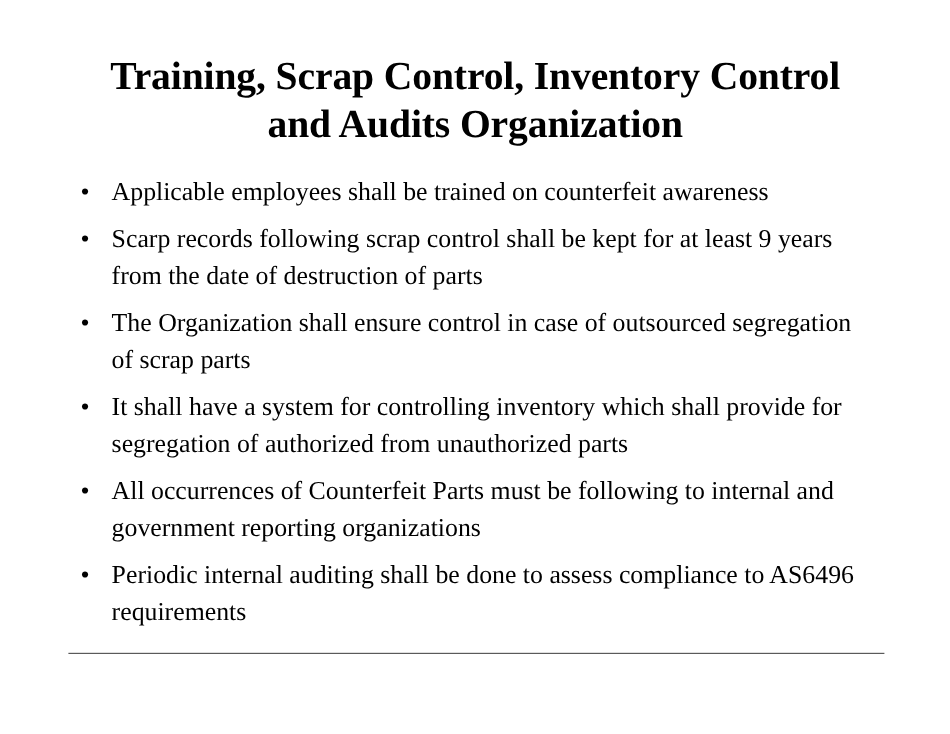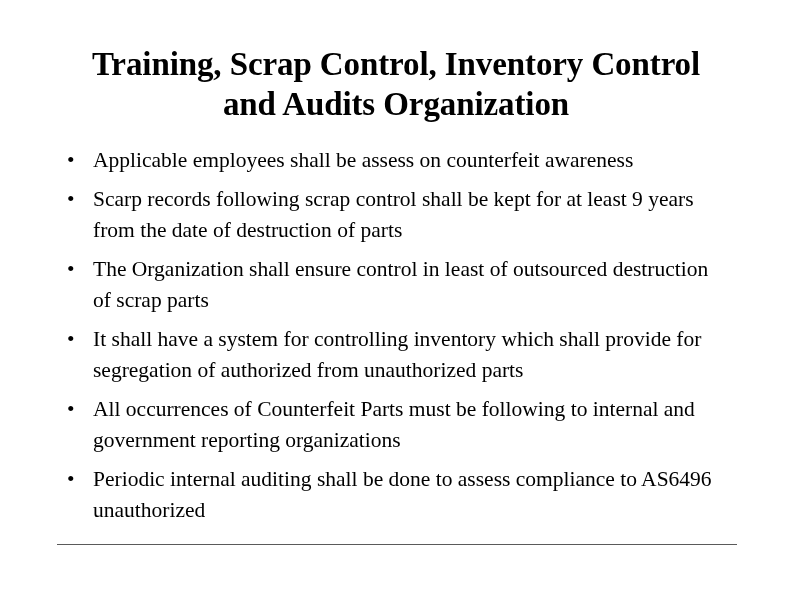--- a/index.html
+++ b/index.html
@@ -90,41 +90,41 @@
 <div class="slide">
 
   <div class="slide-title">
     <span class="tline">Training, Scrap Control, Inventory Control</span>
     <span class="tline">and Audits Organization</span>
   </div>
 
   <ul class="body-list">
     <li class="bullet-item">
       <span class="bullet-dot">•</span>
-      <span class="bullet-text">Applicable employees shall be assess on counterfeit awareness</span>
+      <span class="bullet-text">Applicable employees shall be trained on counterfeit awareness</span>
     </li>
     <li class="bullet-item">
       <span class="bullet-dot">•</span>
       <span class="bullet-text">Scarp records following scrap control shall be kept for at least 9 years from the date of destruction of parts</span>
     </li>
     <li class="bullet-item">
       <span class="bullet-dot">•</span>
-      <span class="bullet-text">The Organization shall ensure control in least of outsourced destruction of scrap parts</span>
+      <span class="bullet-text">The Organization shall ensure control in case of outsourced segregation of scrap parts</span>
     </li>
     <li class="bullet-item">
       <span class="bullet-dot">•</span>
       <span class="bullet-text">It shall have a system for controlling inventory which shall provide for segregation of authorized from unauthorized parts</span>
     </li>
     <li class="bullet-item">
       <span class="bullet-dot">•</span>
       <span class="bullet-text">All occurrences of Counterfeit Parts must be following to internal and government reporting organizations</span>
     </li>
     <li class="bullet-item">
       <span class="bullet-dot">•</span>
-      <span class="bullet-text">Periodic internal auditing shall be done to assess compliance to AS6496 unauthorized</span>
+      <span class="bullet-text">Periodic internal auditing shall be done to assess compliance to AS6496 requirements</span>
     </li>
   </ul>
 
   <div class="footer-rule"></div>
 
   <div class="footer">
     
     
     
     

